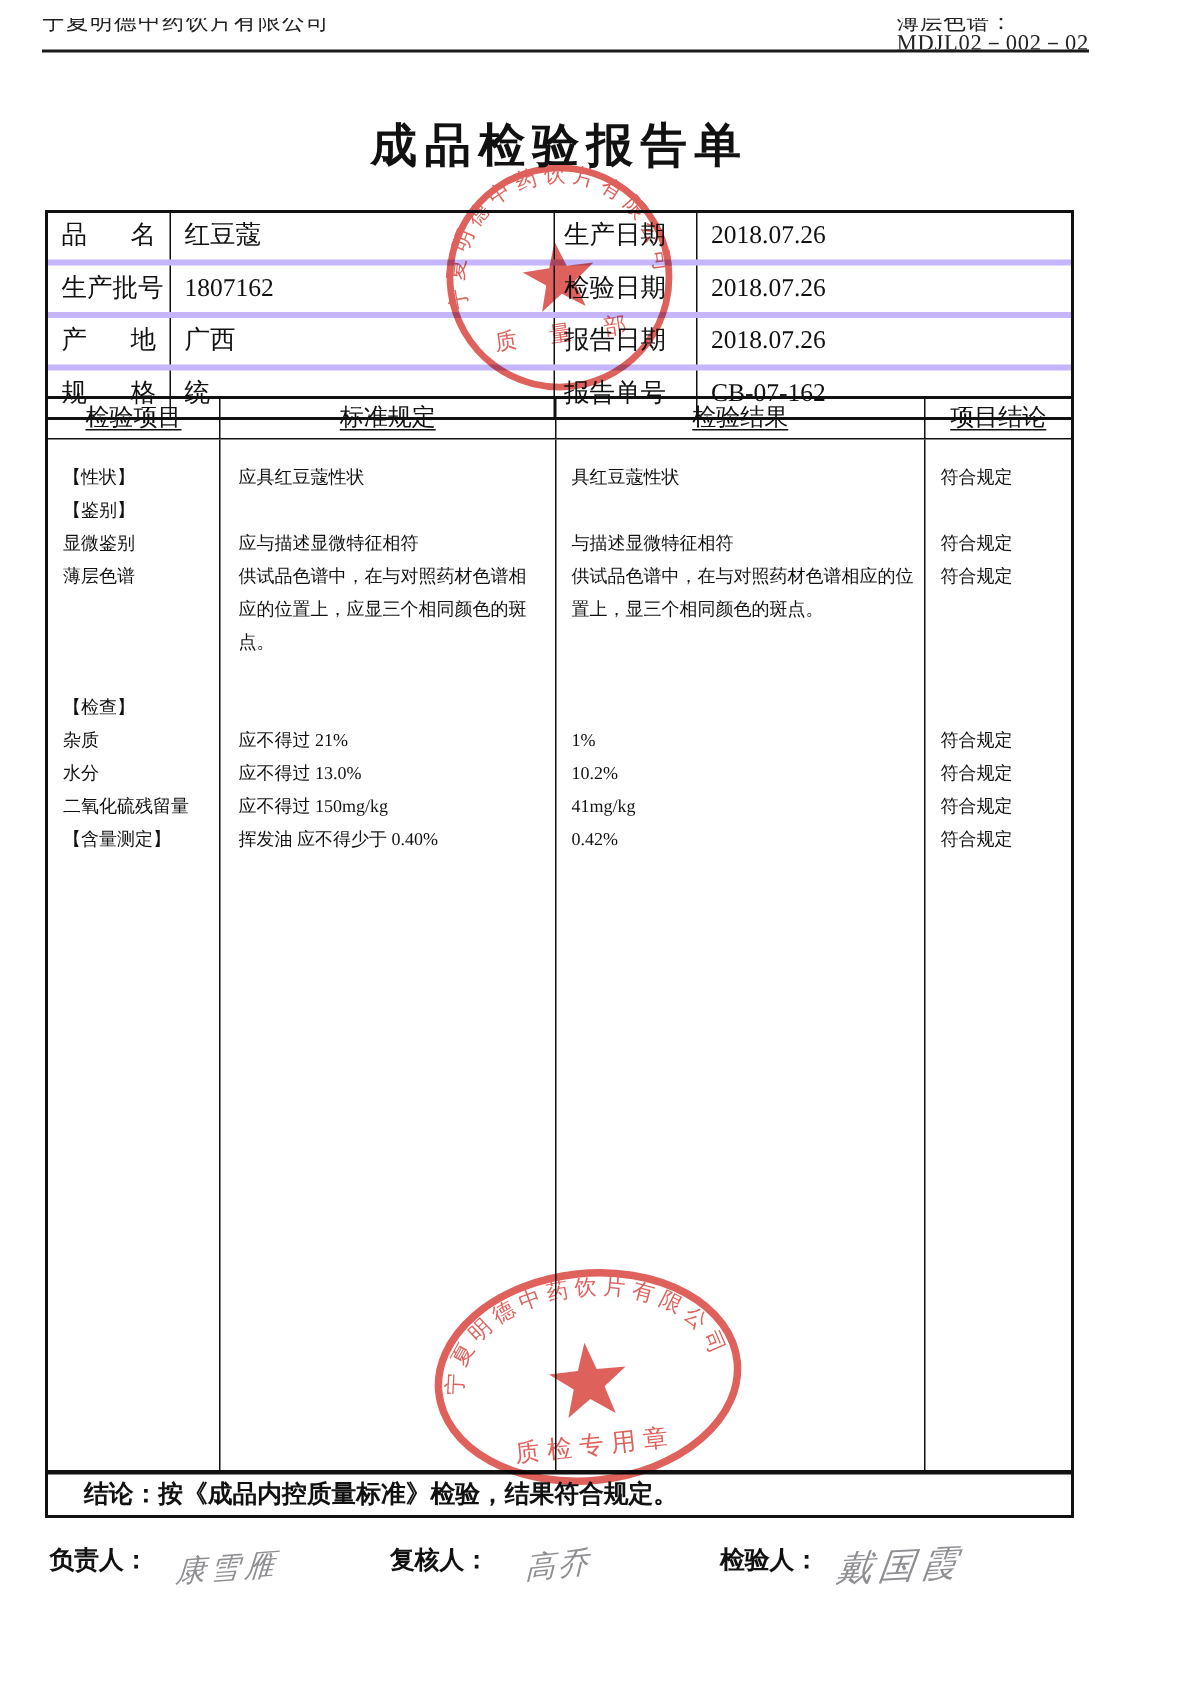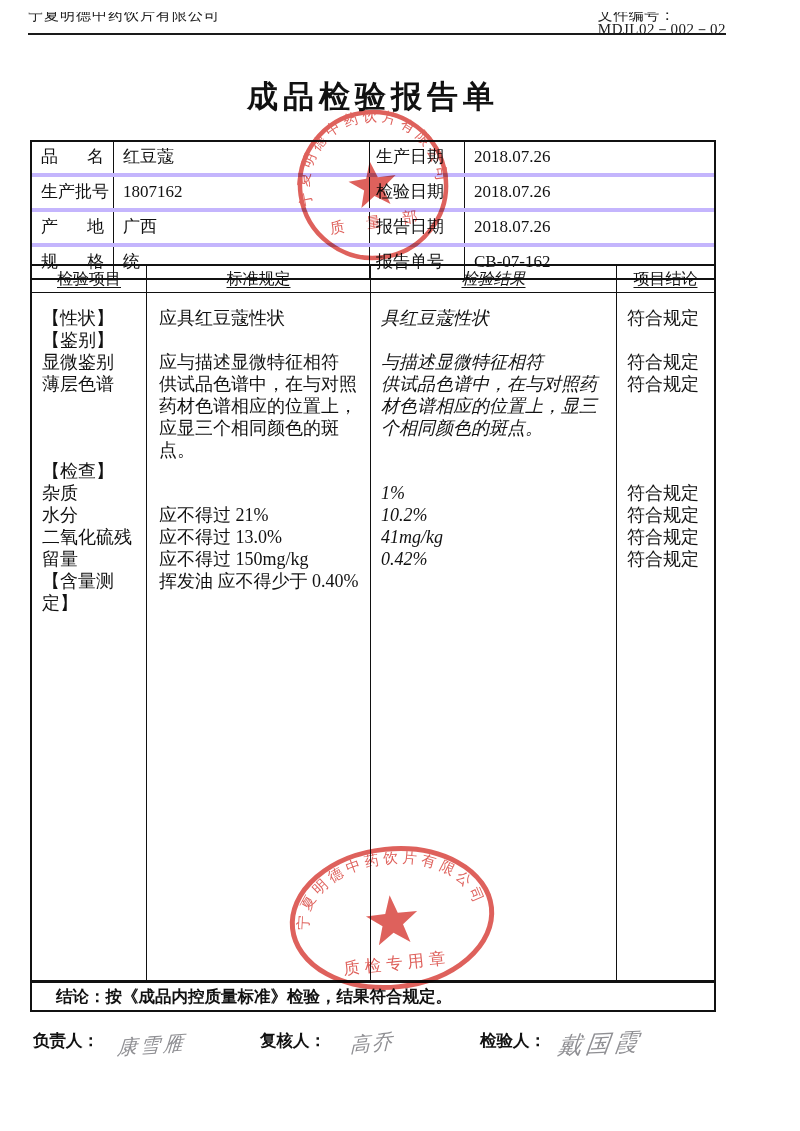--- a/index.html
+++ b/index.html
@@ -40,22 +40,22 @@
   
   .insp{top:264px;}
   .insp-head{display:flex; height:26px; border-bottom:1px solid #111;}
   .hcell{box-sizing:border-box; border-right:1px solid #111; text-align:center;
     font-size:16px; line-height:25px;}
   .hcell:last-child{border-right:none;}
   .hcell span{text-decoration:underline; text-underline-offset:3px;}
   .insp-body{display:flex; height:688px;}
   .bcol{box-sizing:border-box; border-right:1px solid #111; padding-top:14px; overflow:hidden;}
   .bcol:last-child{border-right:none;}
-  .w1{width:115px;} .w2{width:224px;} .w3{width:246px;font-style:italic;} .w4{width:97px;}
-  .bcol .cell{min-height:22px; line-height:22px; font-size:18px;}
+  .w1{width:115px;} .w2{width:224px;} .w3{width:246px;} .w4{width:97px;}
+  .bcol .cell{min-height:22px; line-height:22px; font-size:12px;}
   .bcol.c-item .cell{padding-left:10px;}
   .bcol.c-standard .cell{padding:0 8px 0 12px;}
   .bcol.c-result .cell{padding:0 6px 0 10px;}
   .bcol.c-conclusion .cell{padding-left:10px;}
   .bcol .cell:nth-child(4){min-height:66px;}
   .bcol .cell:nth-child(5){margin-top:21px;}
   
   .concl{
     position:absolute; left:30px; top:980px; width:686px; height:32px;
     border:2px solid #111; box-sizing:border-box;
@@ -88,21 +88,21 @@
 <body>
 
 <div class="page">
 
   <div class="doc-header">
     <div class="clip">
       <span>宁夏明德中药饮片有限公司</span>
     </div>
     <div class="clip right">
       <span>
-          <span>文件编号：</span>
+          <span>薄层色谱：</span>
           <span>MDJL02－002－02</span>
         </span>
     </div>
   </div>
 
   <h1 class="title">成品检验报告单</h1>
 
   <div class="tbl info-table">
     <div class="irow">
       <div class="icell l1">品名</div>

